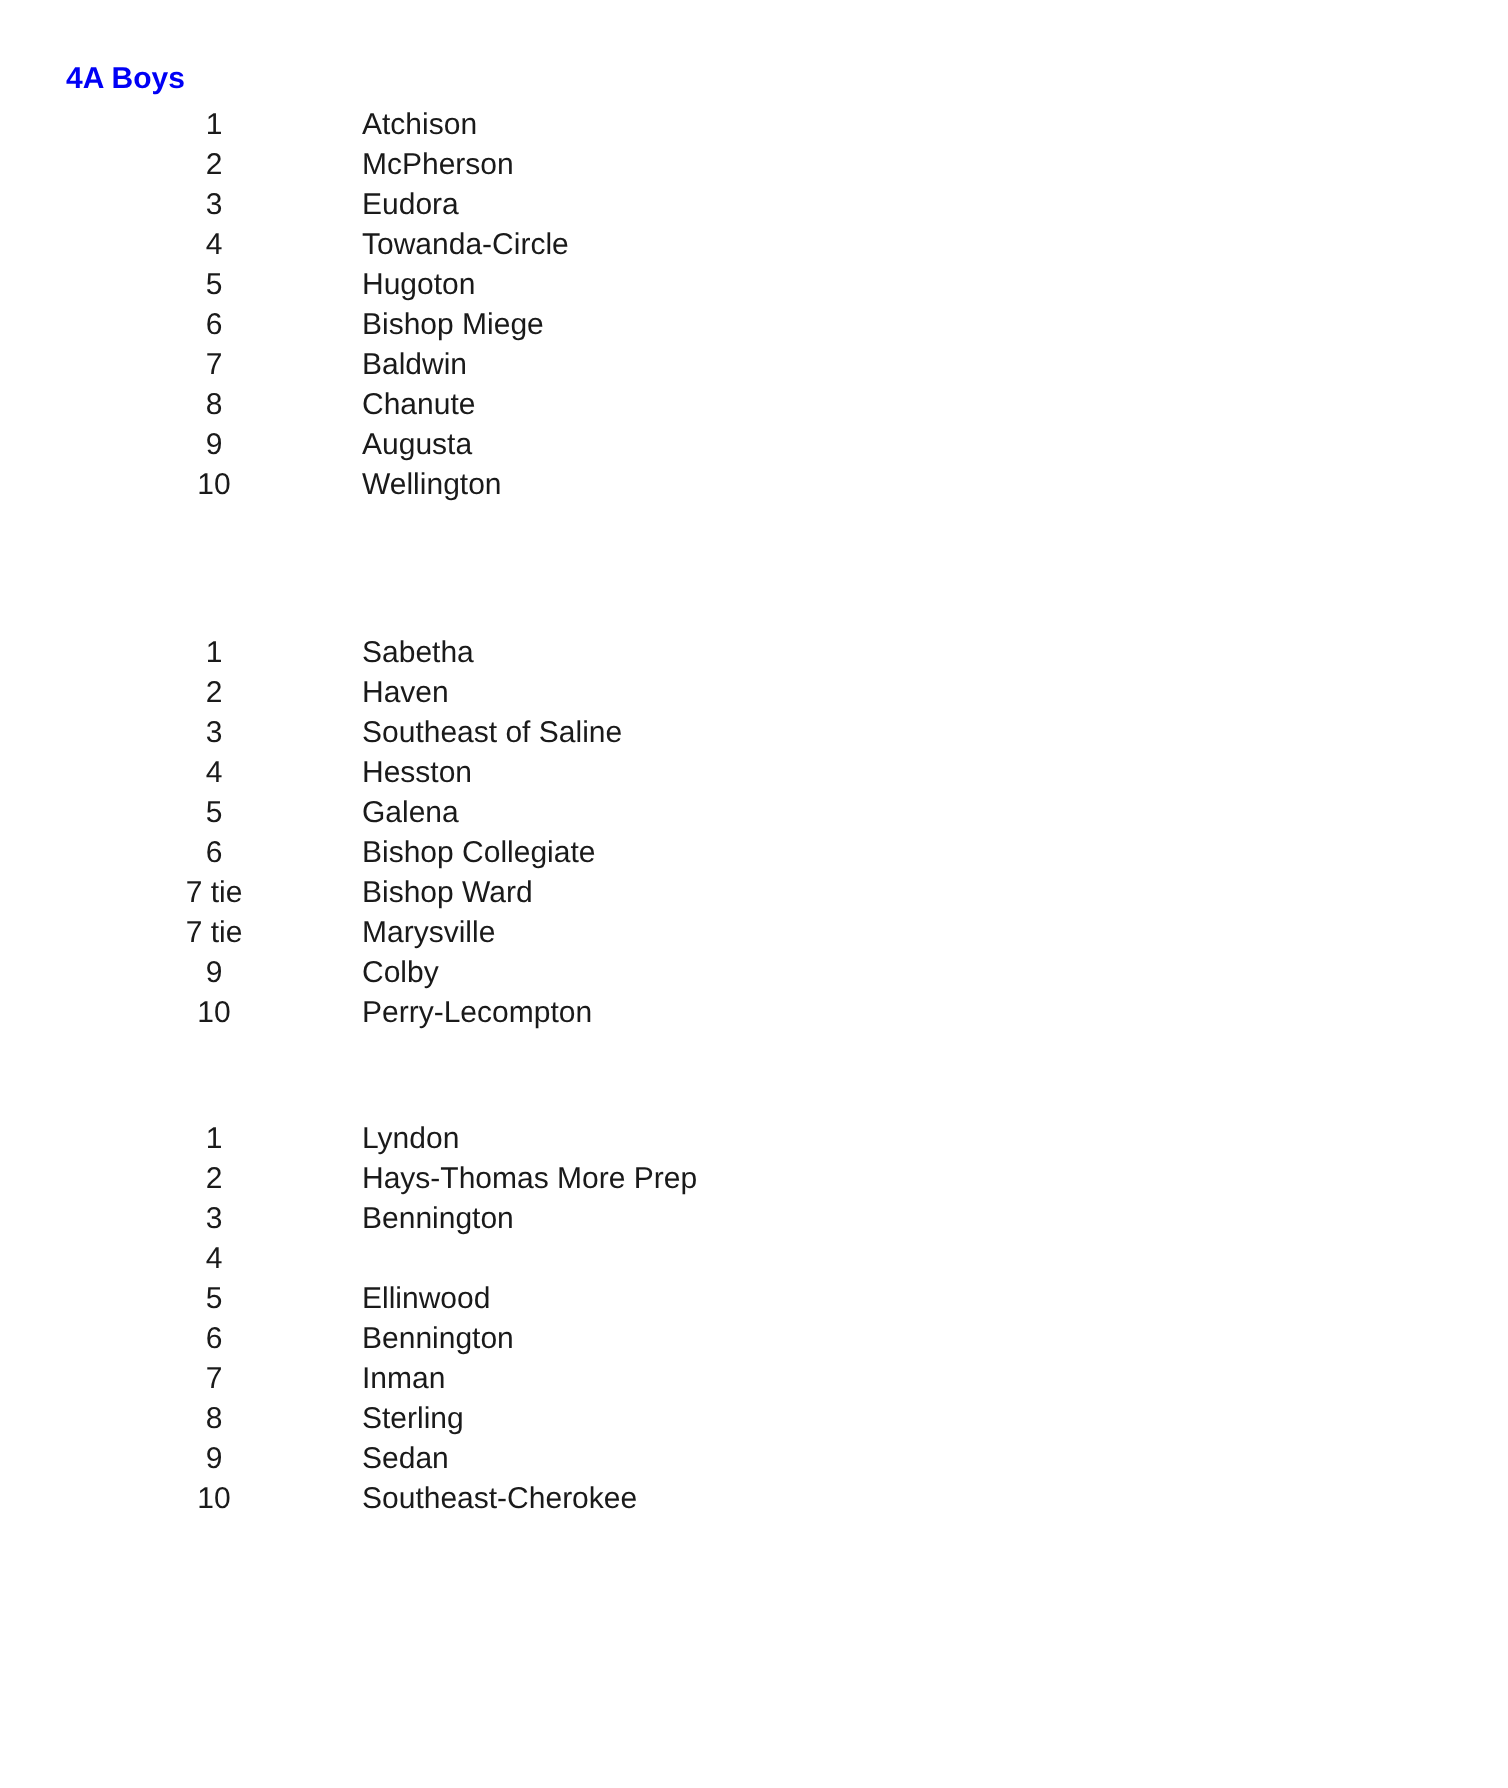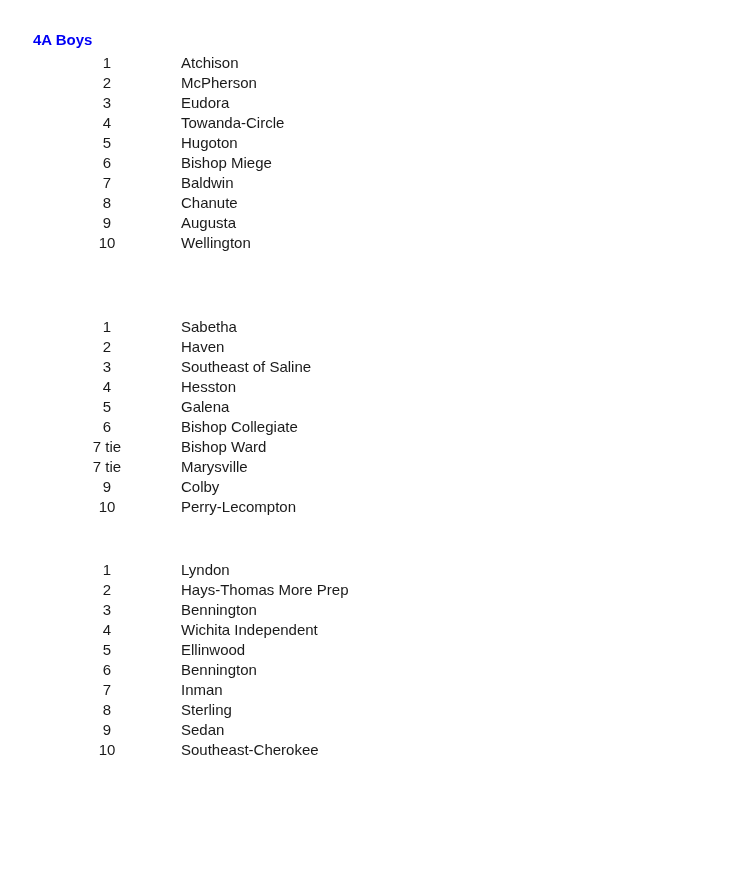--- a/index.html
+++ b/index.html
@@ -171,21 +171,20 @@
     <span class="team">Hays-Thomas More Prep</span>
   </div>
 
   <div class="row">
     <span class="rank">3</span>
     <span class="team">Bennington</span>
   </div>
 
   <div class="row">
     <span class="rank">4</span>
-    <span class="team">Wichita Independent</span>
   </div>
 
   <div class="row">
     <span class="rank">5</span>
     <span class="team">Ellinwood</span>
   </div>
 
   <div class="row">
     <span class="rank">6</span>
     <span class="team">Bennington</span>

